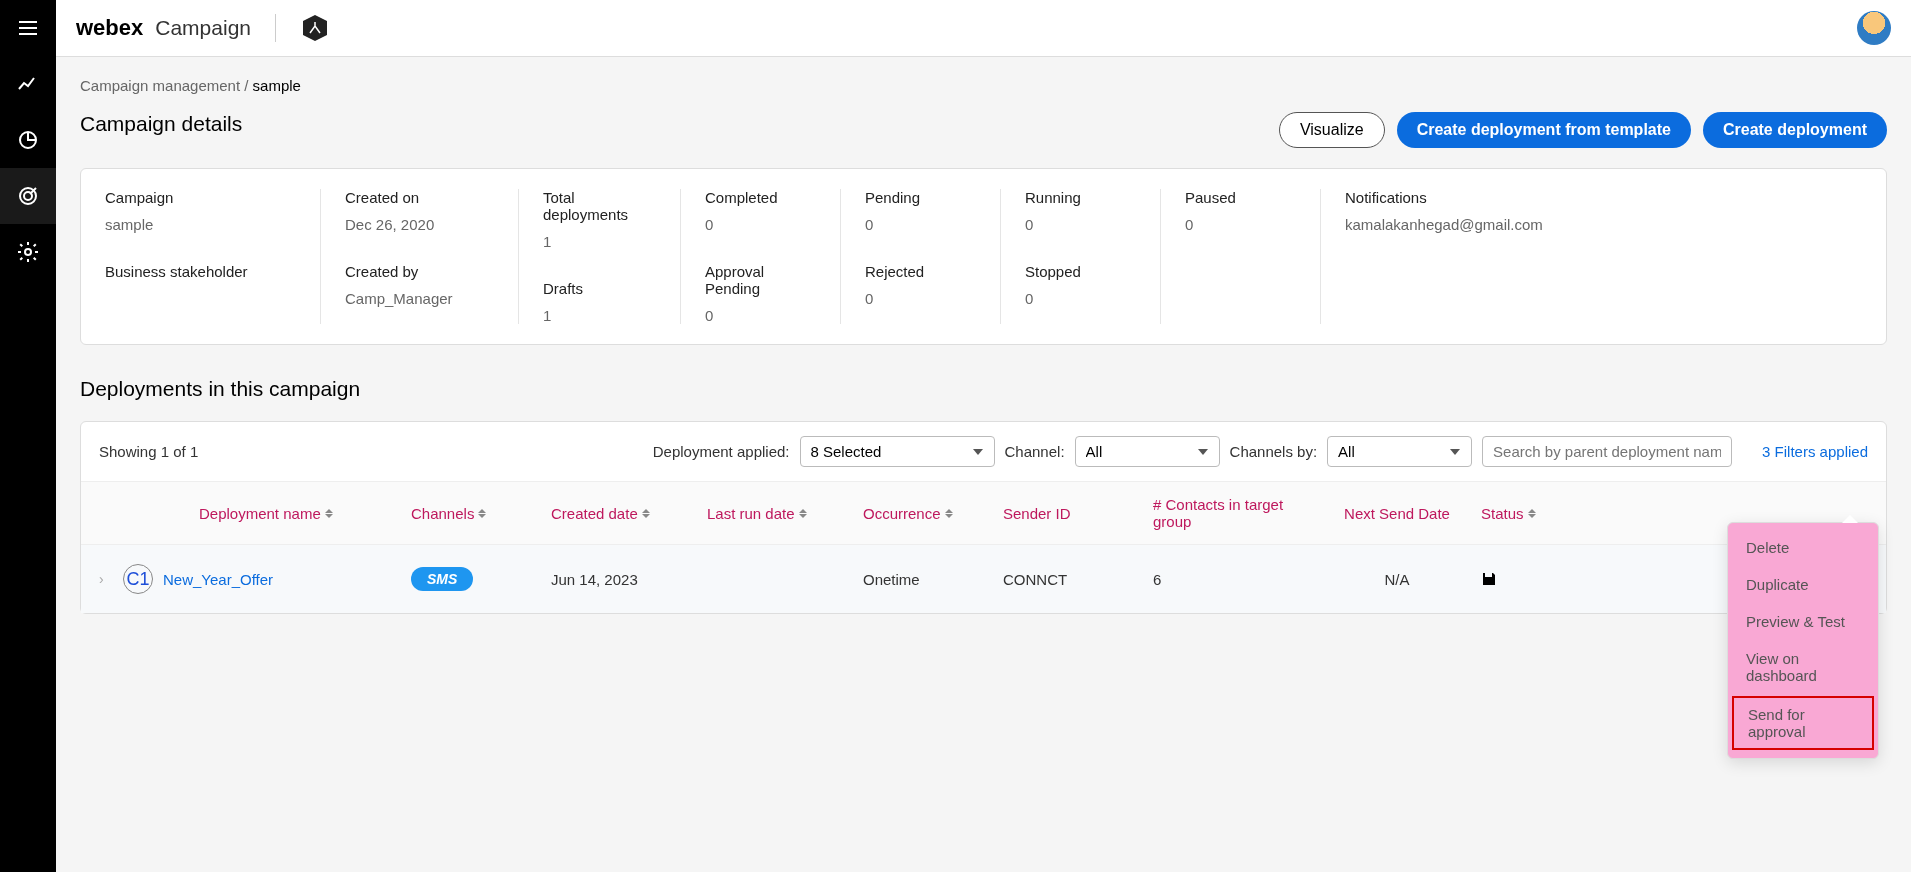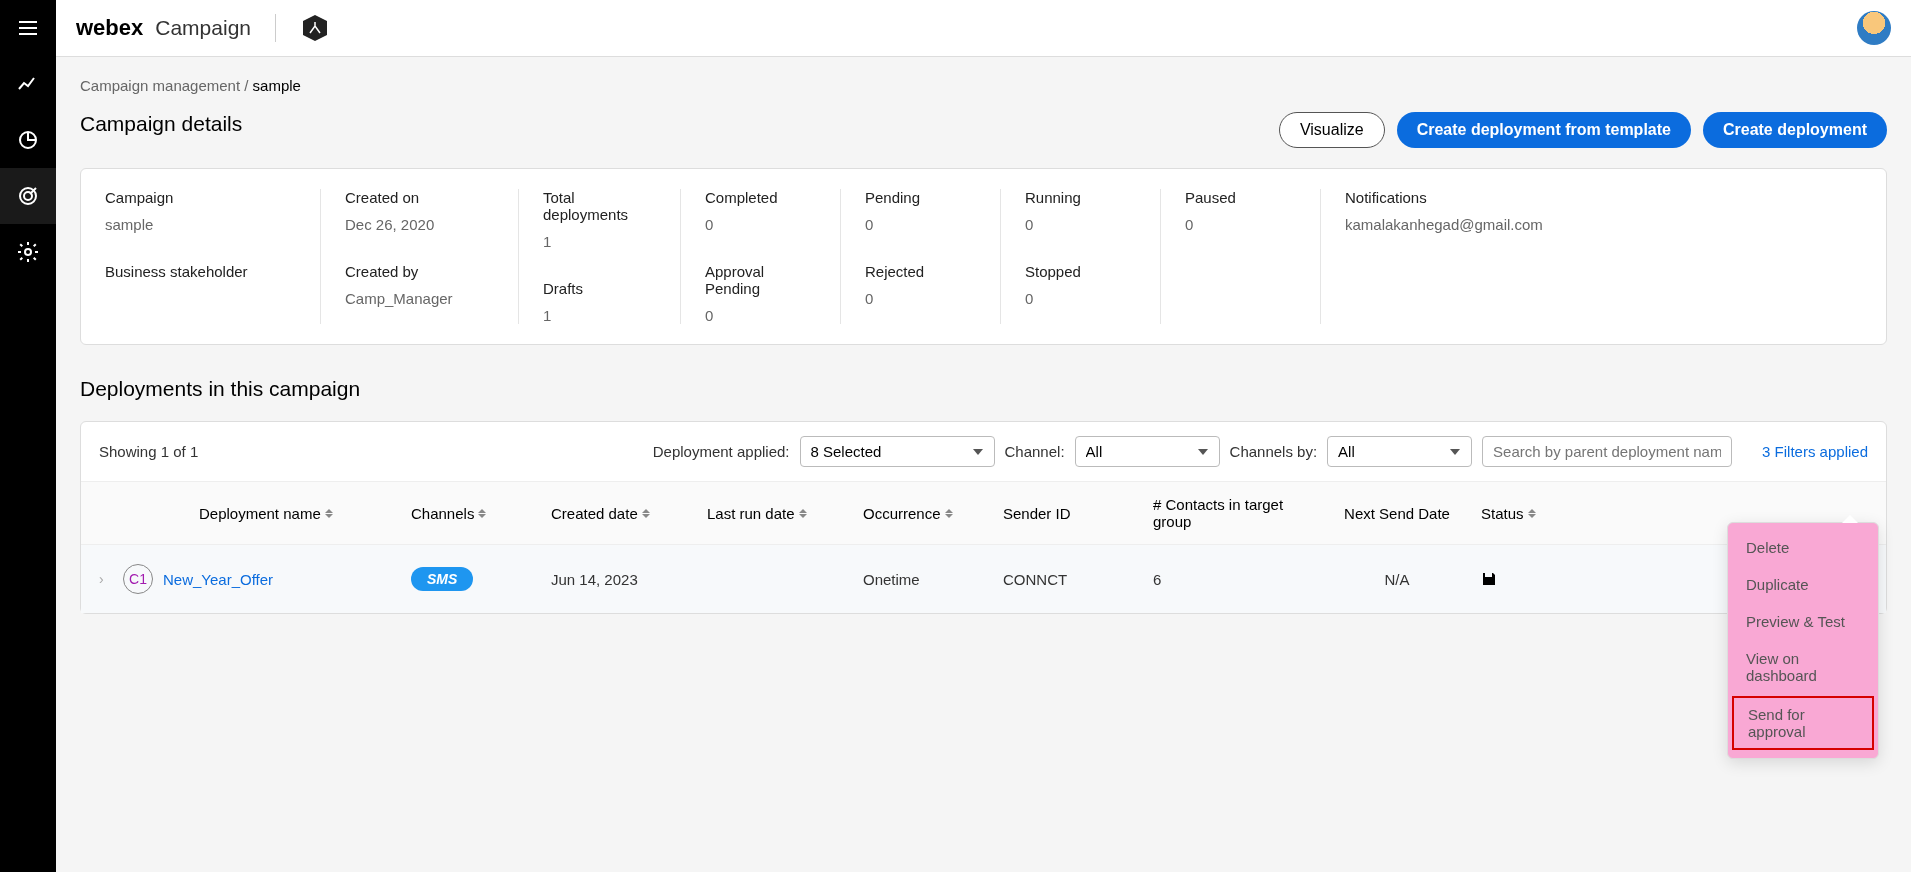--- a/index.html
+++ b/index.html
@@ -44,29 +44,29 @@
   .table-filters { display: flex; align-items: center; padding: 14px 18px; gap: 10px; }
   .showing { font-size: 15px; color: #333; margin-right: auto; }
   .filter-label { font-size: 15px; color: #333; }
   .select { border: 1px solid #bbb; border-radius: 4px; padding: 6px 30px 6px 10px; font-size: 15px; background: #fff; appearance: none; position: relative; }
   .select-wrap { position: relative; display: inline-block; }
   .select-wrap::after { content: ""; position: absolute; right: 12px; top: 50%; transform: translateY(-50%); border-left: 5px solid transparent; border-right: 5px solid transparent; border-top: 6px solid #555; pointer-events: none; }
   .search-input { border: 1px solid #bbb; border-radius: 4px; padding: 6px 10px; font-size: 15px; width: 250px; }
   .filters-applied { color: #0b6cde; font-size: 15px; margin-left: 20px; cursor: pointer; }
   
   .table-head { display: flex; padding: 14px 18px; background: #fafafa; border-top: 1px solid #eee; border-bottom: 1px solid #eee; }
-  .th { font-size: 15px; color: #000000; display: flex; align-items: center; gap: 4px; }
+  .th { font-size: 15px; color: #be185d; display: flex; align-items: center; gap: 4px; }
   .sort-icon { display: inline-flex; flex-direction: column; gap: 1px; }
   .sort-icon::before { content: ""; border-left: 4px solid transparent; border-right: 4px solid transparent; border-bottom: 4px solid #888; }
   .sort-icon::after { content: ""; border-left: 4px solid transparent; border-right: 4px solid transparent; border-top: 4px solid #888; }
   
   .table-row { display: flex; padding: 16px 18px; align-items: center; background: #f7f9fb; }
   .td { font-size: 15px; color: #333; display: flex; align-items: center; gap: 10px; }
   .expand-chev { color: #aaa; font-size: 14px; width: 14px; }
-  .row-badge { width: 30px; height: 30px; border: 1px solid #888; border-radius: 50%; display: flex; align-items: center; justify-content: center; font-size: 14px; color: #a21caf; }
+  .row-badge { width: 30px; height: 30px; border: 1px solid #888; border-radius: 50%; display: flex; align-items: center; justify-content: center; font-size: 18px; color: #1d4ed8; }
   .link { color: #0b6cde; cursor: pointer; }
   .chip { padding: 4px 16px; border-radius: 14px; font-size: 14px; font-weight: 600; }
   .chip-sms { background: #1e96f0; color: #fff; font-style: italic; }
   .save-icon { width: 16px; height: 16px; }
   
   .col-dep { width: 312px; }
   .col-chan { width: 140px; }
   .col-created { width: 156px; }
   .col-lastrun { width: 156px; }
   .col-occ { width: 140px; }

